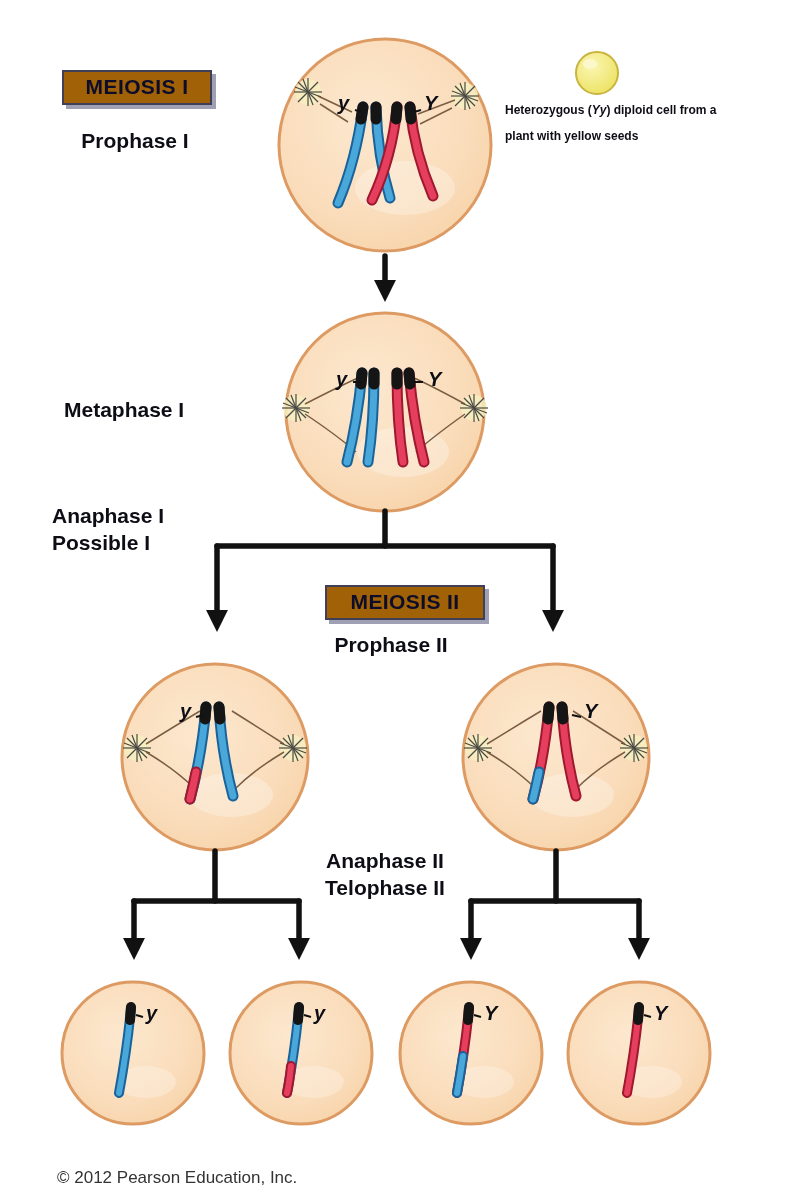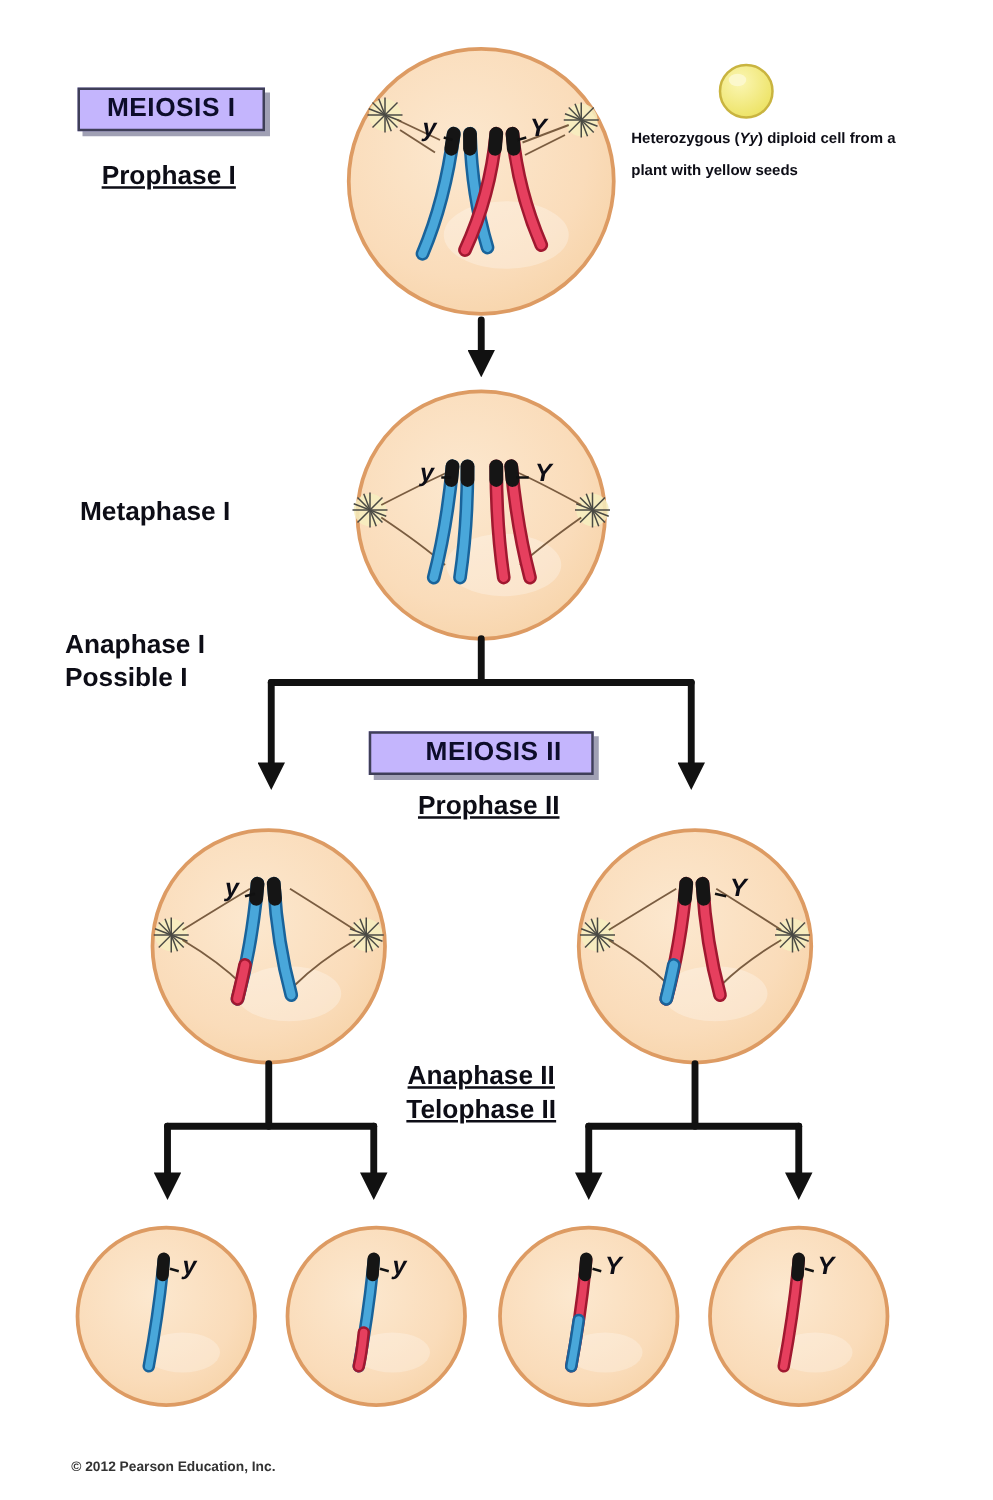--- a/index.html
+++ b/index.html
@@ -1,30 +1,30 @@
 <!DOCTYPE html>
 <html><head>
 <meta charset="utf-8">
 <style>
   html,body{margin:0;padding:0;background:#fff;}
   #stage{
     position:relative;width:794px;height:1200px;background:#ffffff;
     font-family:"Liberation Sans", sans-serif;color:#111;overflow:hidden;
   }
   .lbl{position:absolute;font-weight:bold;font-size:21px;line-height:27px;color:#0d0d16;}
-  .lbl.center{text-align:center;text-decoration:underline;}
+  .lbl.center{text-align:center;}
   .titlebox{
-    position:absolute;background:#c4b5fd;border:2px solid #3f3f58;
+    position:absolute;background:#a16207;border:2px solid #3f3f58;
     box-shadow:4px 4px 0 #a0a0b4;text-align:center;
     font-weight:bold;font-size:21px;letter-spacing:.4px;color:#0d0d2a;
     padding:3px 0 4px 0;
   }
   .annot{position:absolute;font-weight:bold;font-size:12px;line-height:26px;color:#0d0d16;}
   .allele{position:absolute;font-weight:bold;font-style:italic;font-size:20px;color:#0d0d16;}
-  .copyright{position:absolute;font-size:11px;font-weight:bold;color:#333;}
+  .copyright{position:absolute;font-size:17px;font-weight:normal;color:#333;}
   svg{position:absolute;left:0;top:0;}
   .genotype{font-style:italic;}
 </style>
 </head>
 <body>
 
 <div id="stage">
 
   <svg width="794" height="1200" viewBox="0 0 794 1200">
     <defs>
@@ -272,21 +272,21 @@
     <span>Heterozygous (</span><span class="genotype">Yy</span><span>) diploid cell from a plant with yellow seeds</span>
   </div>
 
   <div class="lbl" style="left:64px;top:396px;">Metaphase I</div>
 
   <div class="lbl" style="left:52px;top:502px;">
     <div>Anaphase I</div>
     <div>Possible I</div>
   </div>
 
-  <div class="titlebox" style="left:295px;top:585px;width:156px;padding-left:20px;">
+  <div class="titlebox" style="left:325px;top:585px;width:156px;">
     <span>MEIOSIS II</span>
   </div>
   <div class="lbl center" style="left:313px;top:631px;width:156px;">Prophase II</div>
 
 
   <div class="lbl center" style="left:305px;top:847px;width:160px;">
     <div>Anaphase II</div>
     <div>Telophase II</div>
   </div>
 

